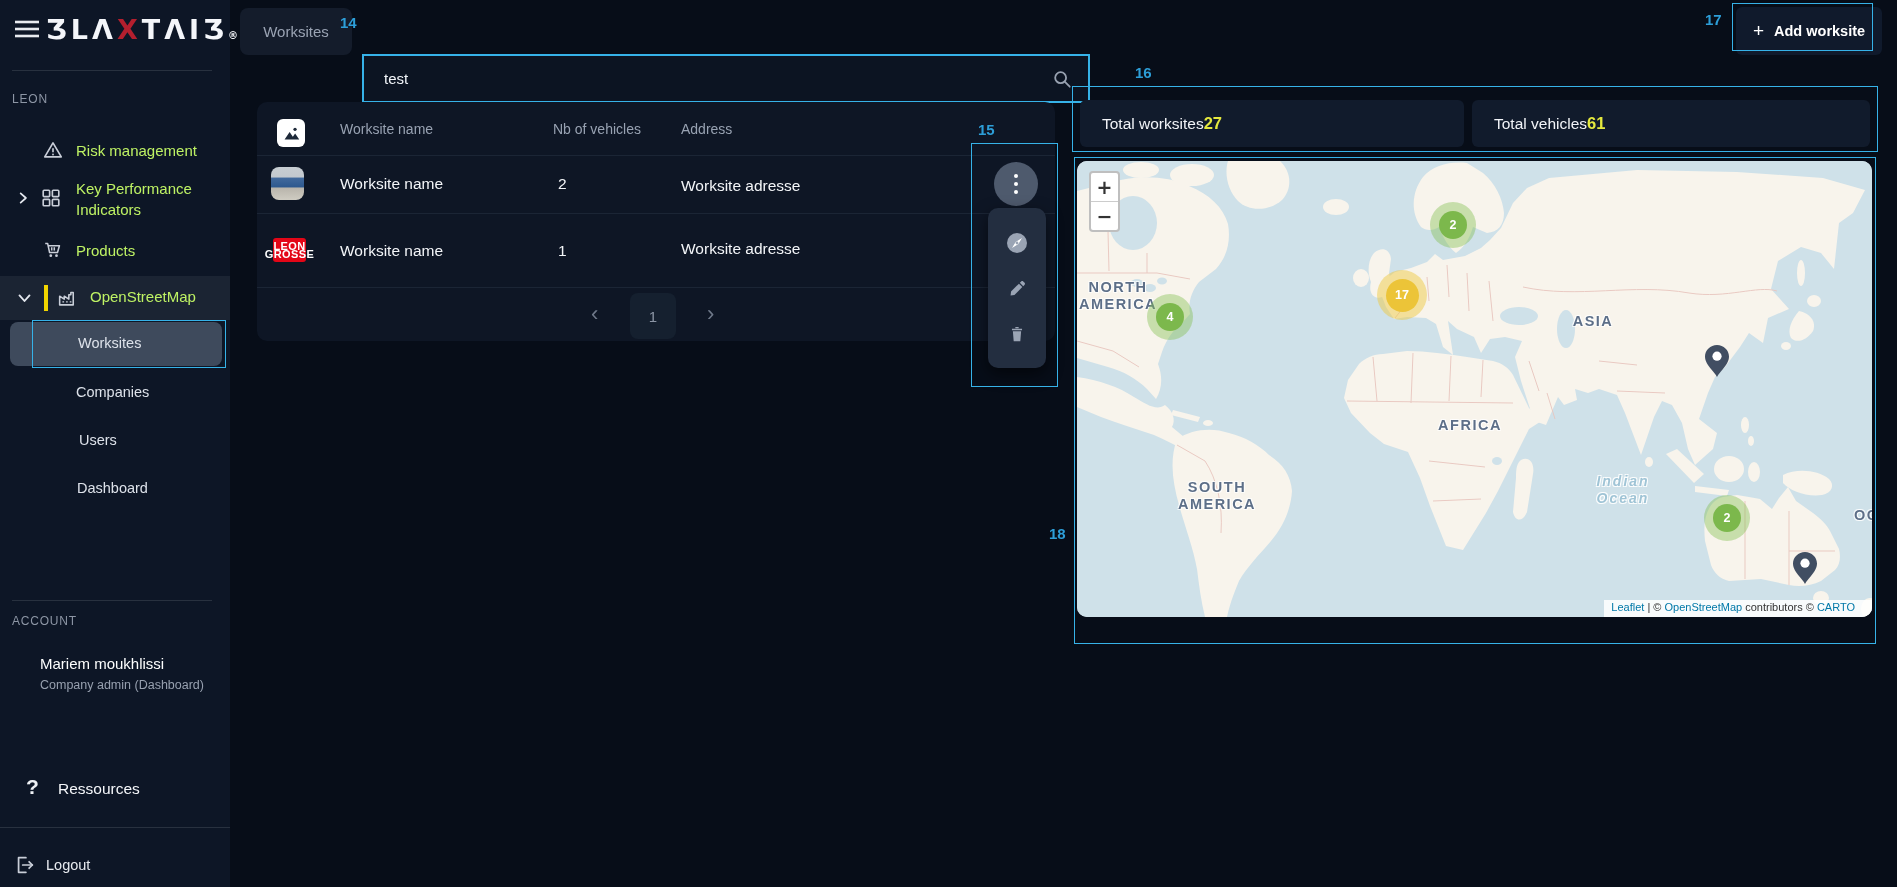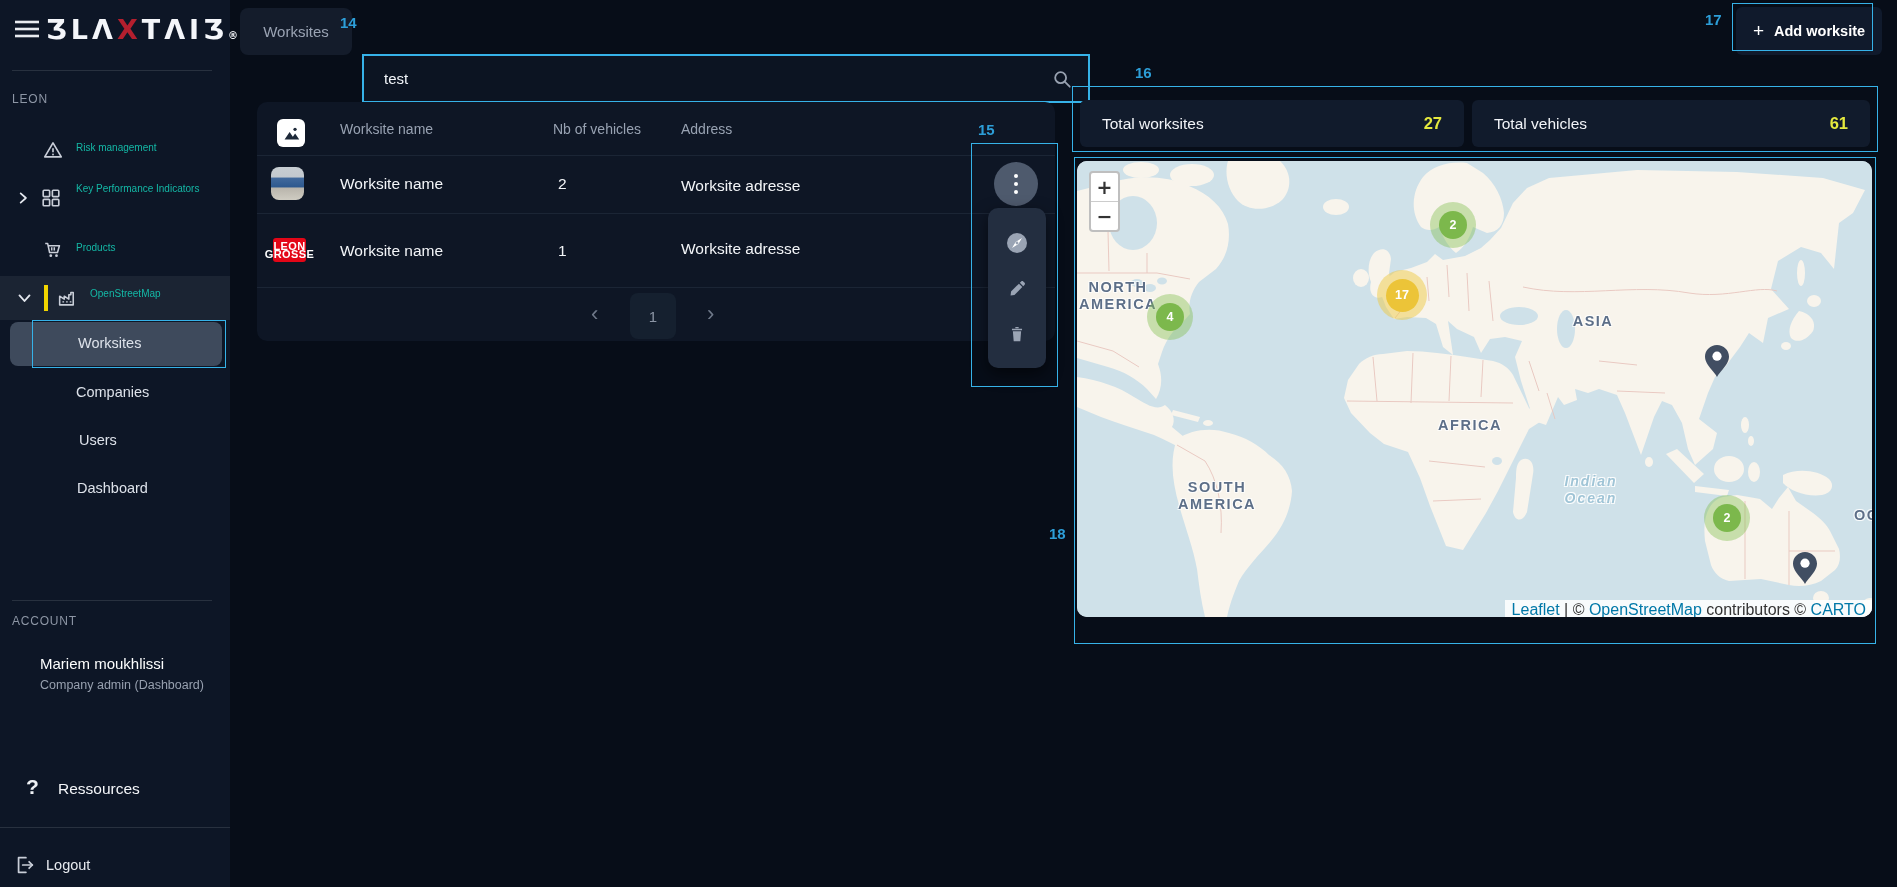--- a/index.html
+++ b/index.html
@@ -5,21 +5,21 @@
   * { margin:0; padding:0; box-sizing:border-box; }
   html,body { width:1897px; height:887px; overflow:hidden; background:#070d18;
               font-family:"Liberation Sans", sans-serif; }
   .abs { position:absolute; }
   #page { position:relative; width:1897px; height:887px; background:#070d18; }
 
   
   #sidebar { position:absolute; left:0; top:0; width:230px; height:887px; background:#0d1626; }
   .sb-divider { position:absolute; left:12px; width:200px; height:1px; background:#28313f; }
   .sb-section { position:absolute; left:12px; color:#8d96a5; font-size:12px; letter-spacing:.8px; }
-  .sb-item-label { color:#14b8a6; font-size:10px; }
+  .sb-item-label { color:#bef264; font-size:15px; }
   .sb-sub-label { color:#dde2ea; font-size:14.5px; }
   .icon-svg { display:block; }
   #logo { position:absolute; left:46px; top:14px; font-family:"DejaVu Sans",sans-serif;
           font-size:27px; font-weight:700; letter-spacing:4px; color:#f4f6fa; white-space:nowrap; }
   #logo .lg-x { color:#b41f2e; }
   #logo .lg-reg { font-size:10px; letter-spacing:0; vertical-align:baseline; }
   .org-row { position:absolute; left:0; top:276px; width:230px; height:44px; background:#1b2433; }
   .sel-pill { position:absolute; left:10px; top:322px; width:212px; height:44px; background:#3e4a5c; border-radius:8px; }
   .sel-outline { position:absolute; left:32px; top:320px; width:194px; height:48px; border:1.5px solid #36b2e8; }
 
@@ -54,47 +54,47 @@
   
   #kebab { position:absolute; left:994px; top:162px; width:44px; height:44px; border-radius:50%; background:#4e5a6d;
            display:flex; flex-direction:column; align-items:center; justify-content:center; gap:4px; }
   #kebab i { width:4px; height:4px; border-radius:50%; background:#fff; }
   #action-panel { position:absolute; left:988px; top:208px; width:58px; height:160px; background:#232e40;
                   border-radius:10px; box-shadow:0 6px 16px rgba(0,0,0,.55);
                   display:flex; flex-direction:column; align-items:center; justify-content:space-around; padding:12px 0; }
 
   
   .stat-card { position:absolute; top:100px; height:47px; background:#111b2c; border-radius:6px;
-               display:flex; align-items:center; justify-content:space-between; padding:0 22px; }
+               display:flex; align-items:center; padding:0 22px; }
   .stat-label { color:#f2f4f8; font-size:15.5px; }
   .stat-value { color:#e5e93e; font-size:16.5px; font-weight:600; }
 
   
   #map { position:absolute; left:1077px; top:161px; width:795px; height:456px; border-radius:10px;
          overflow:hidden; background:#cfe1e9; }
   #zoomctl { position:absolute; left:12px; top:10px; width:31px; border:2px solid rgba(0,0,0,.25);
              border-radius:4px; background:#fff; overflow:hidden; }
   .zbtn { width:27px; height:28px; display:flex; align-items:center; justify-content:center;
           color:#333; font-size:19px; font-weight:700; font-family:"DejaVu Sans",sans-serif; }
   .zdiv { height:1px; background:#ccc; }
   .map-label { position:absolute; transform:translateX(-50%); text-align:center; color:#5d6f88;
                font-weight:700; font-size:14.5px; letter-spacing:1.5px; line-height:17px; white-space:nowrap;
                text-shadow:-1px -1px 0 rgba(255,255,255,.75),1px -1px 0 rgba(255,255,255,.75),-1px 1px 0 rgba(255,255,255,.75),1px 1px 0 rgba(255,255,255,.75); }
   .ocean-label { color:#9fc4d6; font-style:italic; font-size:14px; letter-spacing:2px; font-weight:600;
-                 text-shadow:-1px -1px 0 rgba(255,255,255,.85),1px -1px 0 rgba(255,255,255,.85),-1px 1px 0 rgba(255,255,255,.85),1px 1px 0 rgba(255,255,255,.85); }
+                 text-shadow:-1px -1px 0 rgba(255,255,255,.85),1px -1px 0 rgba(255,255,255,.85),-1px 1px 0 rgba(255,255,255,.85),1px 1px 0 rgba(255,255,255,.85);margin-left:32px; }
   .cluster { position:absolute; transform:translate(-50%,-50%); border-radius:50%;
              display:flex; align-items:center; justify-content:center; }
   .cl-green { width:46px; height:46px; background:rgba(130,190,80,.42); }
   .cl-green .core { width:28px; height:28px; background:#7cb84c; }
   .cl-yellow { width:50px; height:50px; background:rgba(238,201,70,.5); }
   .cl-yellow .core { width:33px; height:33px; background:#ecc438; }
   .core { border-radius:50%; display:flex; align-items:center; justify-content:center;
           color:#fff; font-size:12.5px; font-weight:700; }
   #attribution { position:absolute; right:0; bottom:0; height:17px; background:rgba(255,255,255,.85);
-                 font-size:16px; color:#333; padding:1px 6px 0 7px; white-space:nowrap; }
+                 font-size:11px; color:#333; padding:1px 17px 0 7px; white-space:nowrap; }
   #attribution a { color:#0078A8; text-decoration:none; }
 
   
   .ann-rect { position:absolute; border:1.5px solid #36b2e8; pointer-events:none; }
   .ann-num { position:absolute; color:#2d9ed8; font-size:15px; font-weight:700; pointer-events:none; }
   .ann-bg { background:#070d18; padding:0 4px; }
 </style>
 </head>
 <body>
 

